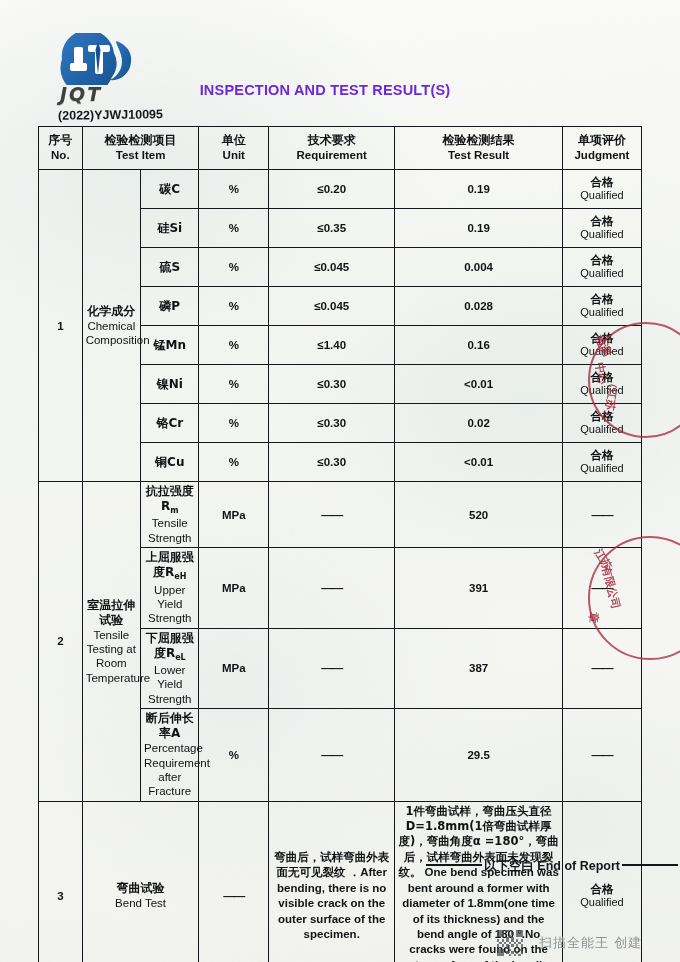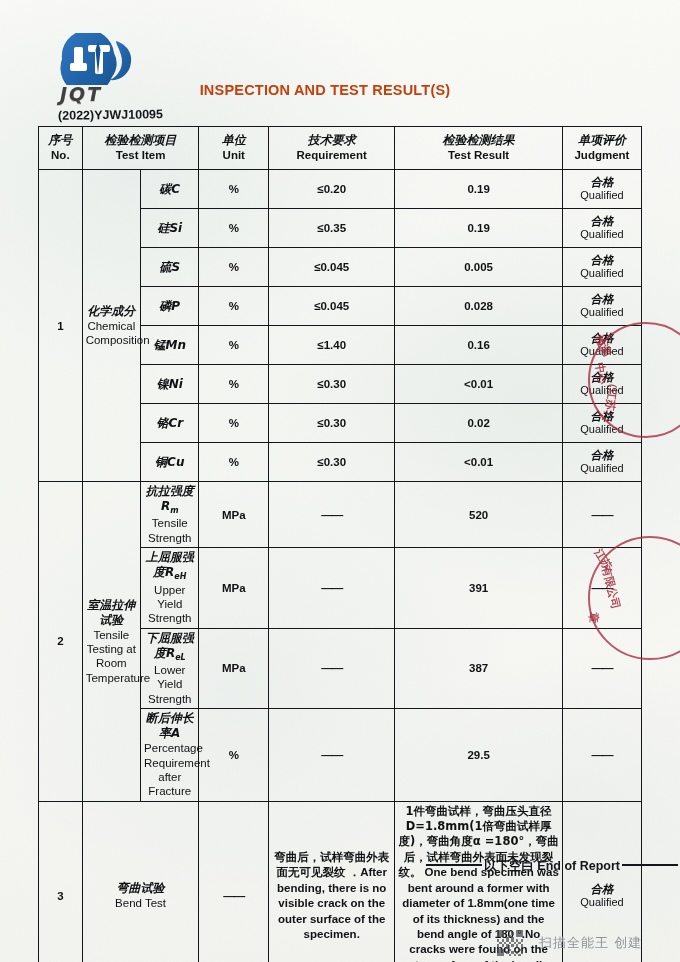--- a/index.html
+++ b/index.html
@@ -72,21 +72,21 @@
     color: #14161a;
   }
   .title-en {
     position: absolute;
     left: 175px; top: 82px;
     width: 300px;
     text-align: center;
     font-size: 14.5px;
     font-weight: bold;
     letter-spacing: 0.2px;
-    color: #c2410c;
+    color: #6d28d9;
   }
   .report-no {
     position: absolute;
     left: 58px; top: 108px;
     font-size: 12.5px;
     font-weight: bold;
     color: #14161a;
     transform: rotate(-0.8deg);
   }
   .page-of {
@@ -121,21 +121,20 @@
   table.doc th {
     font-weight: bold;
     height: 38px;
   }
   .cn {
     font-family: "DejaVu Sans", sans-serif;
     font-weight: bold;
     display: block;
     line-height: 1.25;
     font-size: 12px;
-    font-style: italic;
   }
   .en {
     display: block;
     line-height: 1.25;
     font-size: 11.5px;
   }
   .cell-num { width: 30px; font-weight: bold; font-size: 12px; }
   .cell-group { width: 92px; border-radius: 13px; }
   .cell-item { width: 135px; }
   .cell-unit { width: 52px; font-weight: bold; font-size: 12px; }
@@ -356,21 +355,21 @@
           <span class="cn">合格</span>
           <span class="en">Qualified</span>
         </td>
       </tr>
       <tr class="row-chem">
         <td class="cell-item">
             <span class="cn">硫S</span>
           </td>
         <td class="cell-unit">%</td>
         <td class="cell-req">≤0.045</td>
-        <td class="cell-res">0.005</td>
+        <td class="cell-res">0.004</td>
         <td class="cell-judge judge">
           <span class="cn">合格</span>
           <span class="en">Qualified</span>
         </td>
       </tr>
       <tr class="row-chem">
         <td class="cell-item">
             <span class="cn">磷P</span>
           </td>
         <td class="cell-unit">%</td>

